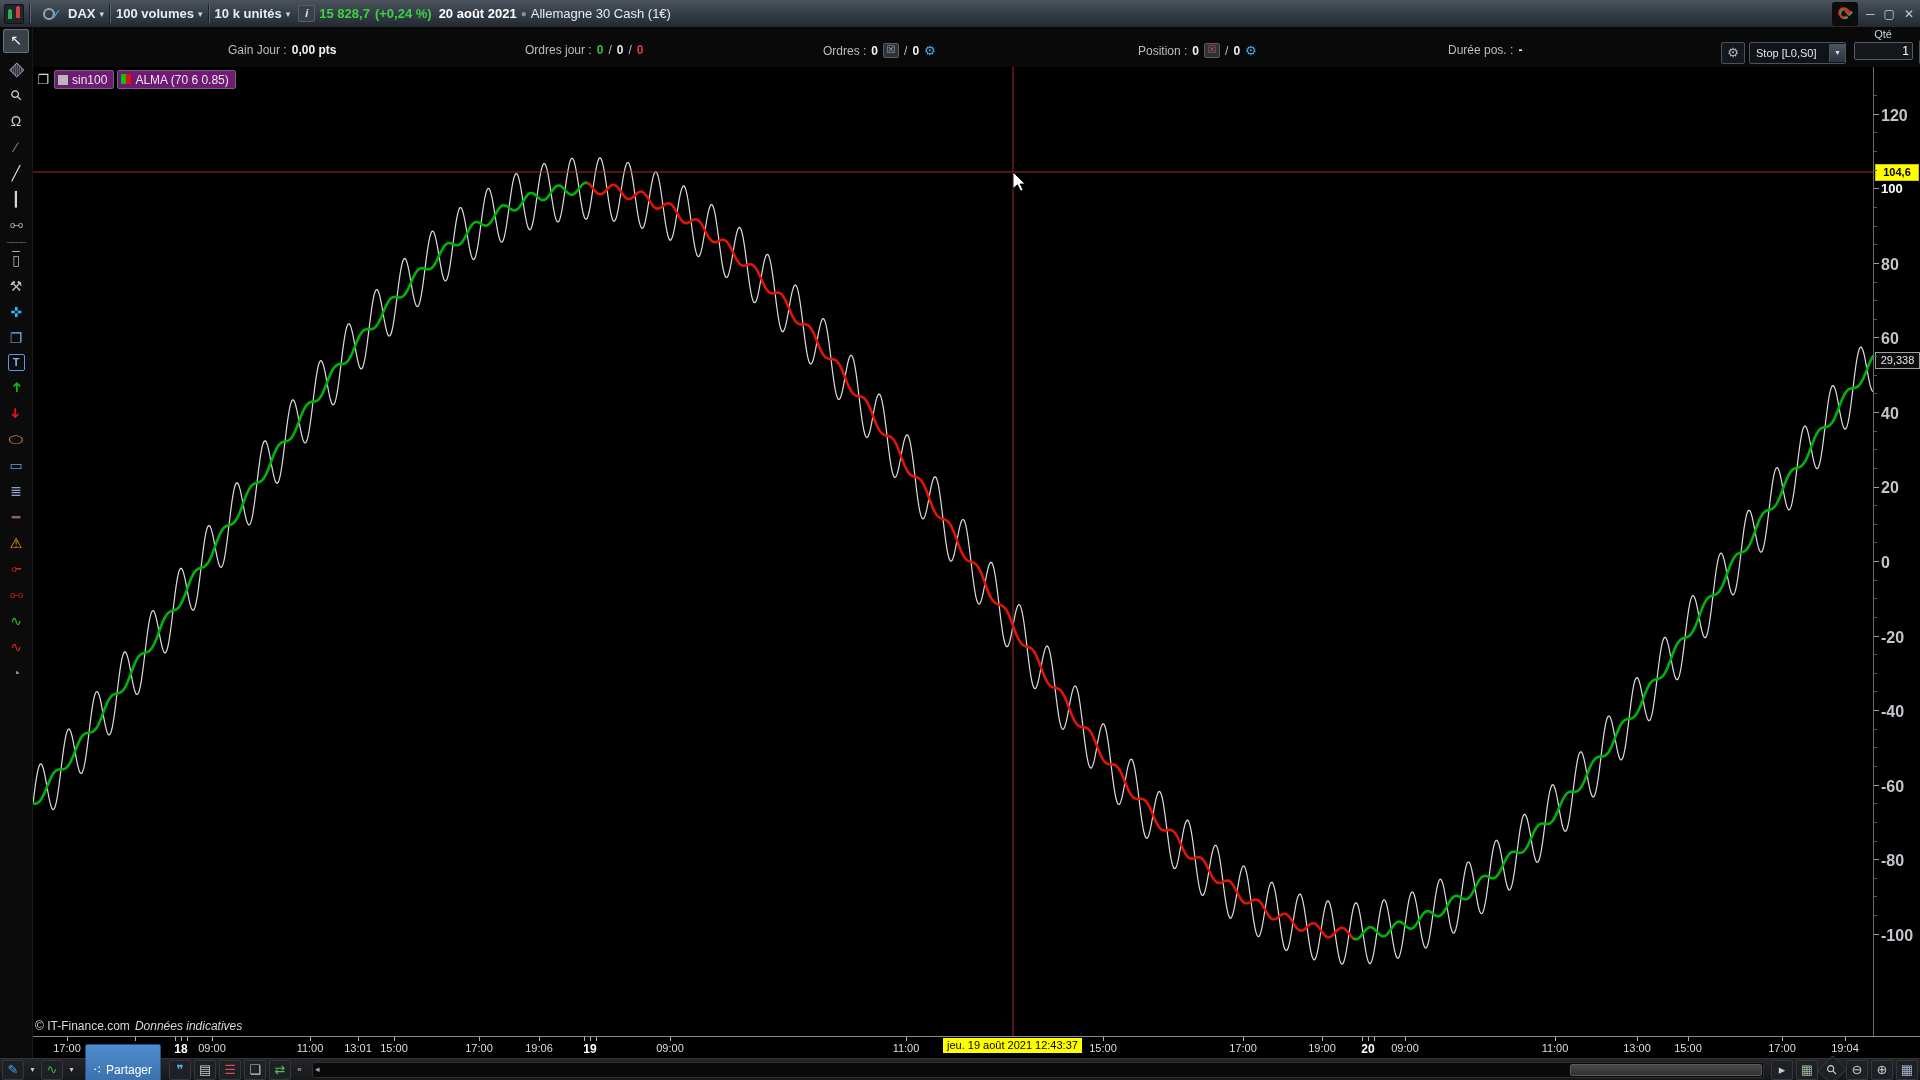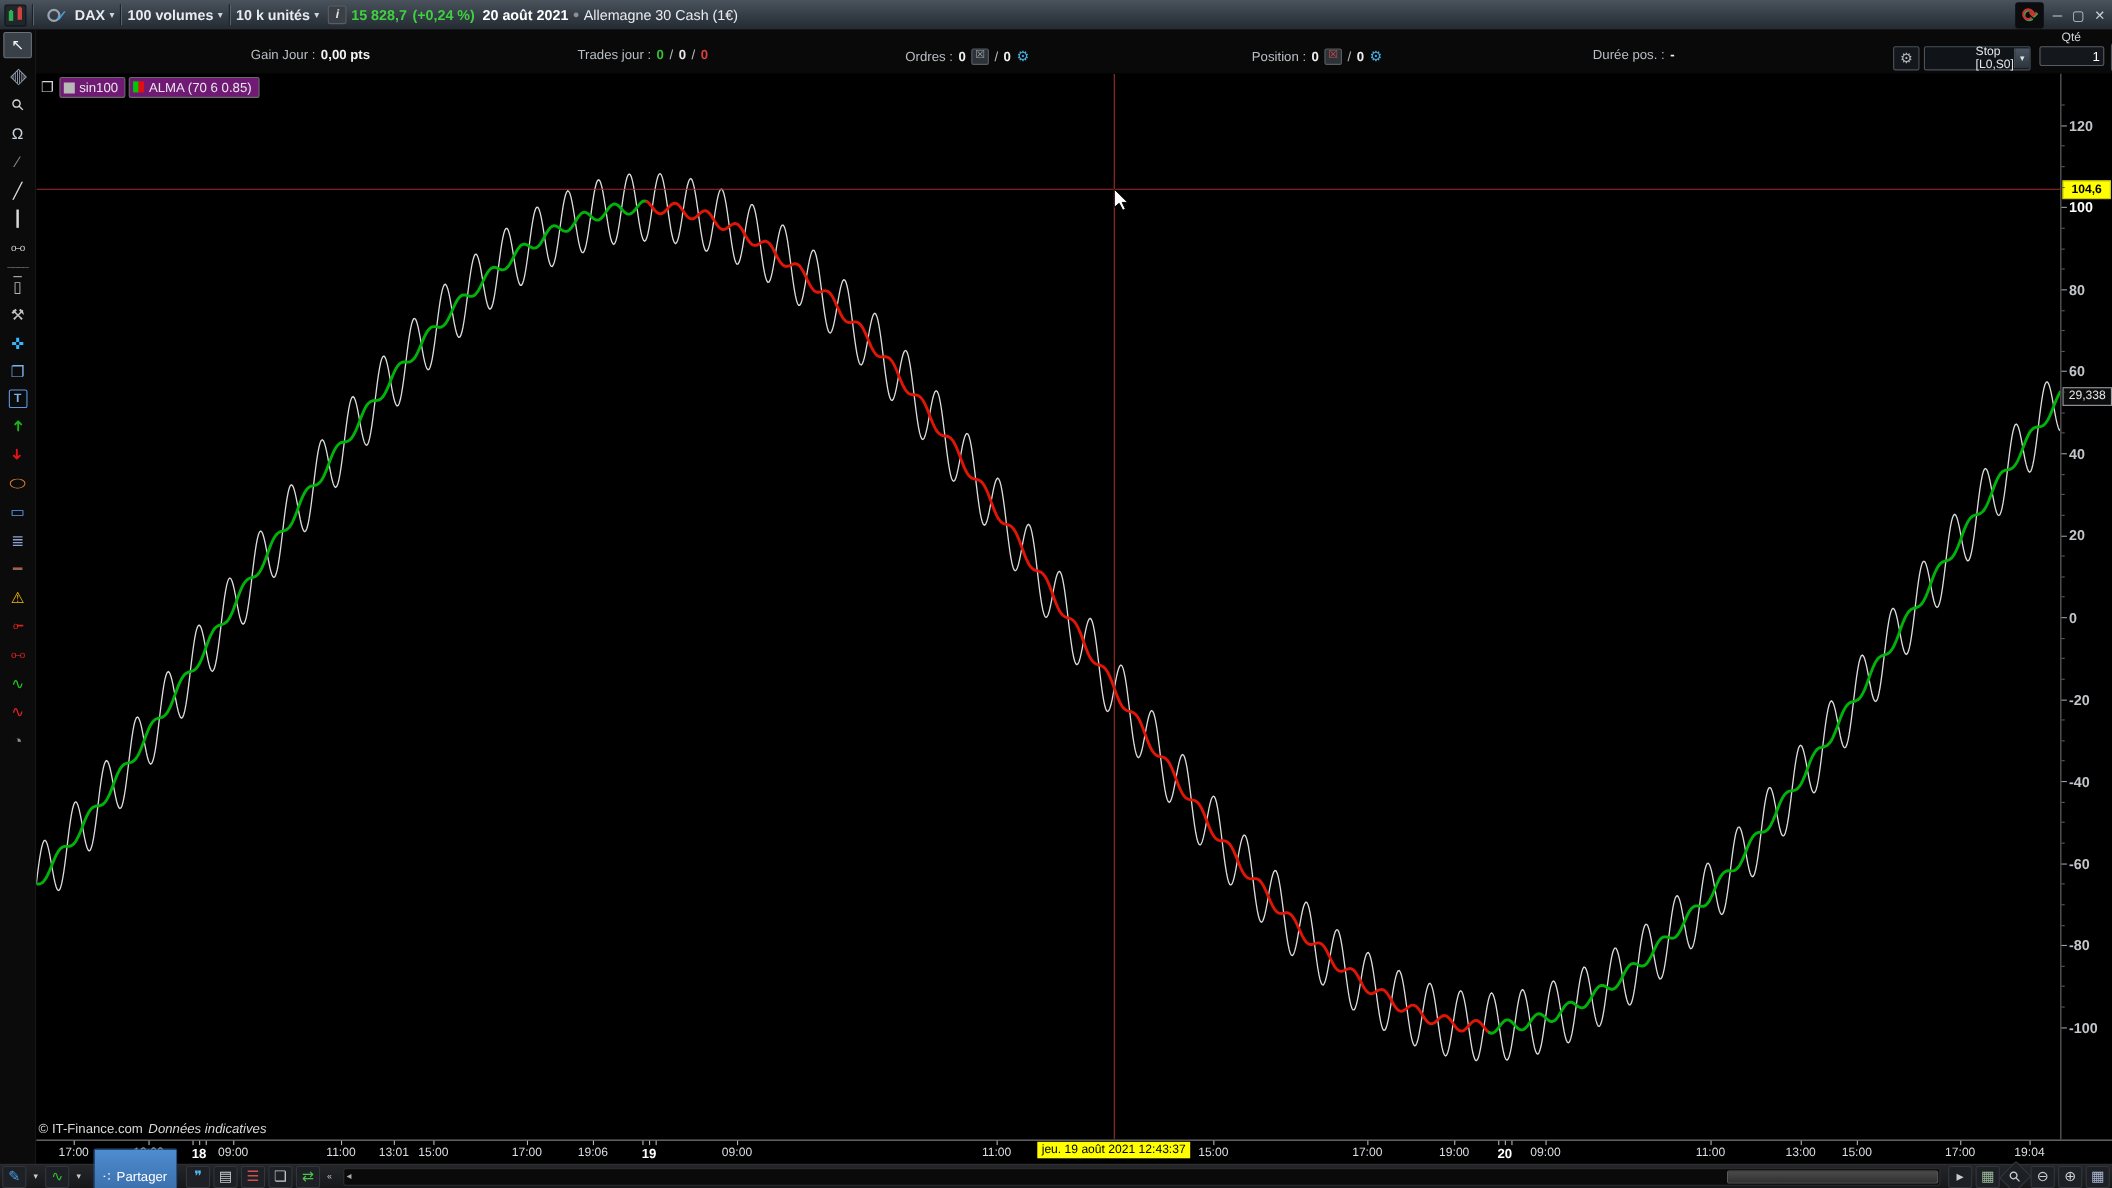--- a/index.html
+++ b/index.html
@@ -36,21 +36,21 @@
   .st-val{color:#f2f2f2;font-weight:bold;}
   .chip{display:inline-block;width:14px;height:13px;background:#2d3237;border:1px solid #565c63;border-radius:2px;
     font-size:10px;line-height:12px;text-align:center;color:#9aa2ab;}
   .chip.red{color:#c05050;}
   .gear{color:#45b0e0;font-size:13px;}
   .tr-a{color:#35c035;font-weight:bold;} .tr-b{color:#e8e8e8;font-weight:bold;} .tr-c{color:#d84040;font-weight:bold;}
   .wrench-btn{position:absolute;left:1688px;top:15px;width:22px;height:20px;background:#14181c;border:1px solid #4a525a;border-radius:2px;
     color:#aeb6be;font-size:13px;text-align:center;line-height:19px;}
   .stop-select{position:absolute;left:1716px;top:15px;width:95px;height:20px;background:#101418;border:1px solid #4a525a;border-radius:2px;
     display:flex;align-items:center;}
-  .stop-select .txt{flex:1;padding-left:6px;color:#e4e8ec;font-size:11px;margin-left:40px;}
+  .stop-select .txt{flex:1;padding-left:6px;color:#e4e8ec;font-size:11px;}
   .stop-select .dd{width:15px;height:18px;background:linear-gradient(#4a5663,#2c343c);border-left:1px solid #4a525a;
     text-align:center;line-height:17px;font-size:8px;color:#dfe4e8;}
   .qty-wrap{position:absolute;left:1821px;top:1px;width:58px;}
   .qty-label{text-align:center;color:#cdd2d8;font-size:11px;}
   .qty-input{margin-top:2px;width:54px;height:16px;background:#14181c;border:1px solid #565c63;border-radius:2px;
     color:#fff;font-size:12px;text-align:right;padding-right:3px;line-height:16px;}
   .orderbook-btn{position:absolute;left:1886px;top:12px;width:24px;height:24px;background:#14181c;border:1px solid #4a525a;border-radius:3px;
     text-align:center;line-height:22px;font-size:15px;color:#4cc04c;text-shadow:1px 0 0 #d04040;}
 
   
@@ -72,21 +72,21 @@
     padding:1px 6px 1px 3px;height:15px;}
   .sw{width:10px;height:10px;display:inline-block;}
   .sw-split{width:5px;height:10px;display:inline-block;}
   .copyright{position:absolute;left:2px;top:952px;font-size:12px;color:#d8d8d8;}
   .copyright .disc{font-style:italic;margin-left:5px;}
 
   
   .right-axis{position:absolute;left:1873px;top:67px;width:47px;height:969px;background:#000;border-left:1px solid #6a6a6a;}
   .ytick{position:absolute;left:0;height:1px;background:#9aa0a6;}
   .ytick.minor{background:#55595d;}
-  .ylab{position:absolute;left:7px;font-size:13px;color:#c2c6ca;font-weight:bold;}
+  .ylab{position:absolute;left:7px;font-size:16px;color:#c2c6ca;font-weight:bold;}
   .ylab.bold100{font-size:13px;color:#fff;}
   .price-badge{position:absolute;left:1px;width:42px;height:15px;background:#ffff00;border:1px solid #c8c800;
     color:#000;font-size:11px;font-weight:bold;text-align:center;line-height:14px;}
   .last-badge{position:absolute;left:1px;width:43px;height:15px;background:#0c0c0c;border:1px solid #9aa0a6;
     color:#e8e8e8;font-size:11px;text-align:center;line-height:14px;}
 
   
   .time-axis{position:absolute;left:33px;top:1036px;width:1887px;height:22px;background:#000;border-top:1px solid #888;}
   .xtick{position:absolute;top:0;width:1px;height:4px;background:#b0b4b8;}
   .xlab{position:absolute;top:5px;width:44px;margin-left:-22px;text-align:center;font-size:11px;color:#dcdfe2;}
@@ -148,21 +148,21 @@
       </span>
     </span>
   </div>
 
   <div class="statusrow">
     <span class="st-group" style="left:195px">
       <span>Gain Jour :</span>
       <span class="st-val">0,00 pts</span>
     </span>
     <span class="st-group" style="left:492px">
-      <span>Trades jour :</span>
+      <span>Ordres jour :</span>
       <span class="tr-a">0</span>
       <span>/</span>
       <span class="tr-b">0</span>
       <span>/</span>
       <span class="tr-c">0</span>
     </span>
     <span class="st-group" style="left:790px">
       <span>Ordres :</span>
       <span class="st-val">0</span>
       <span class="chip">☒</span>

